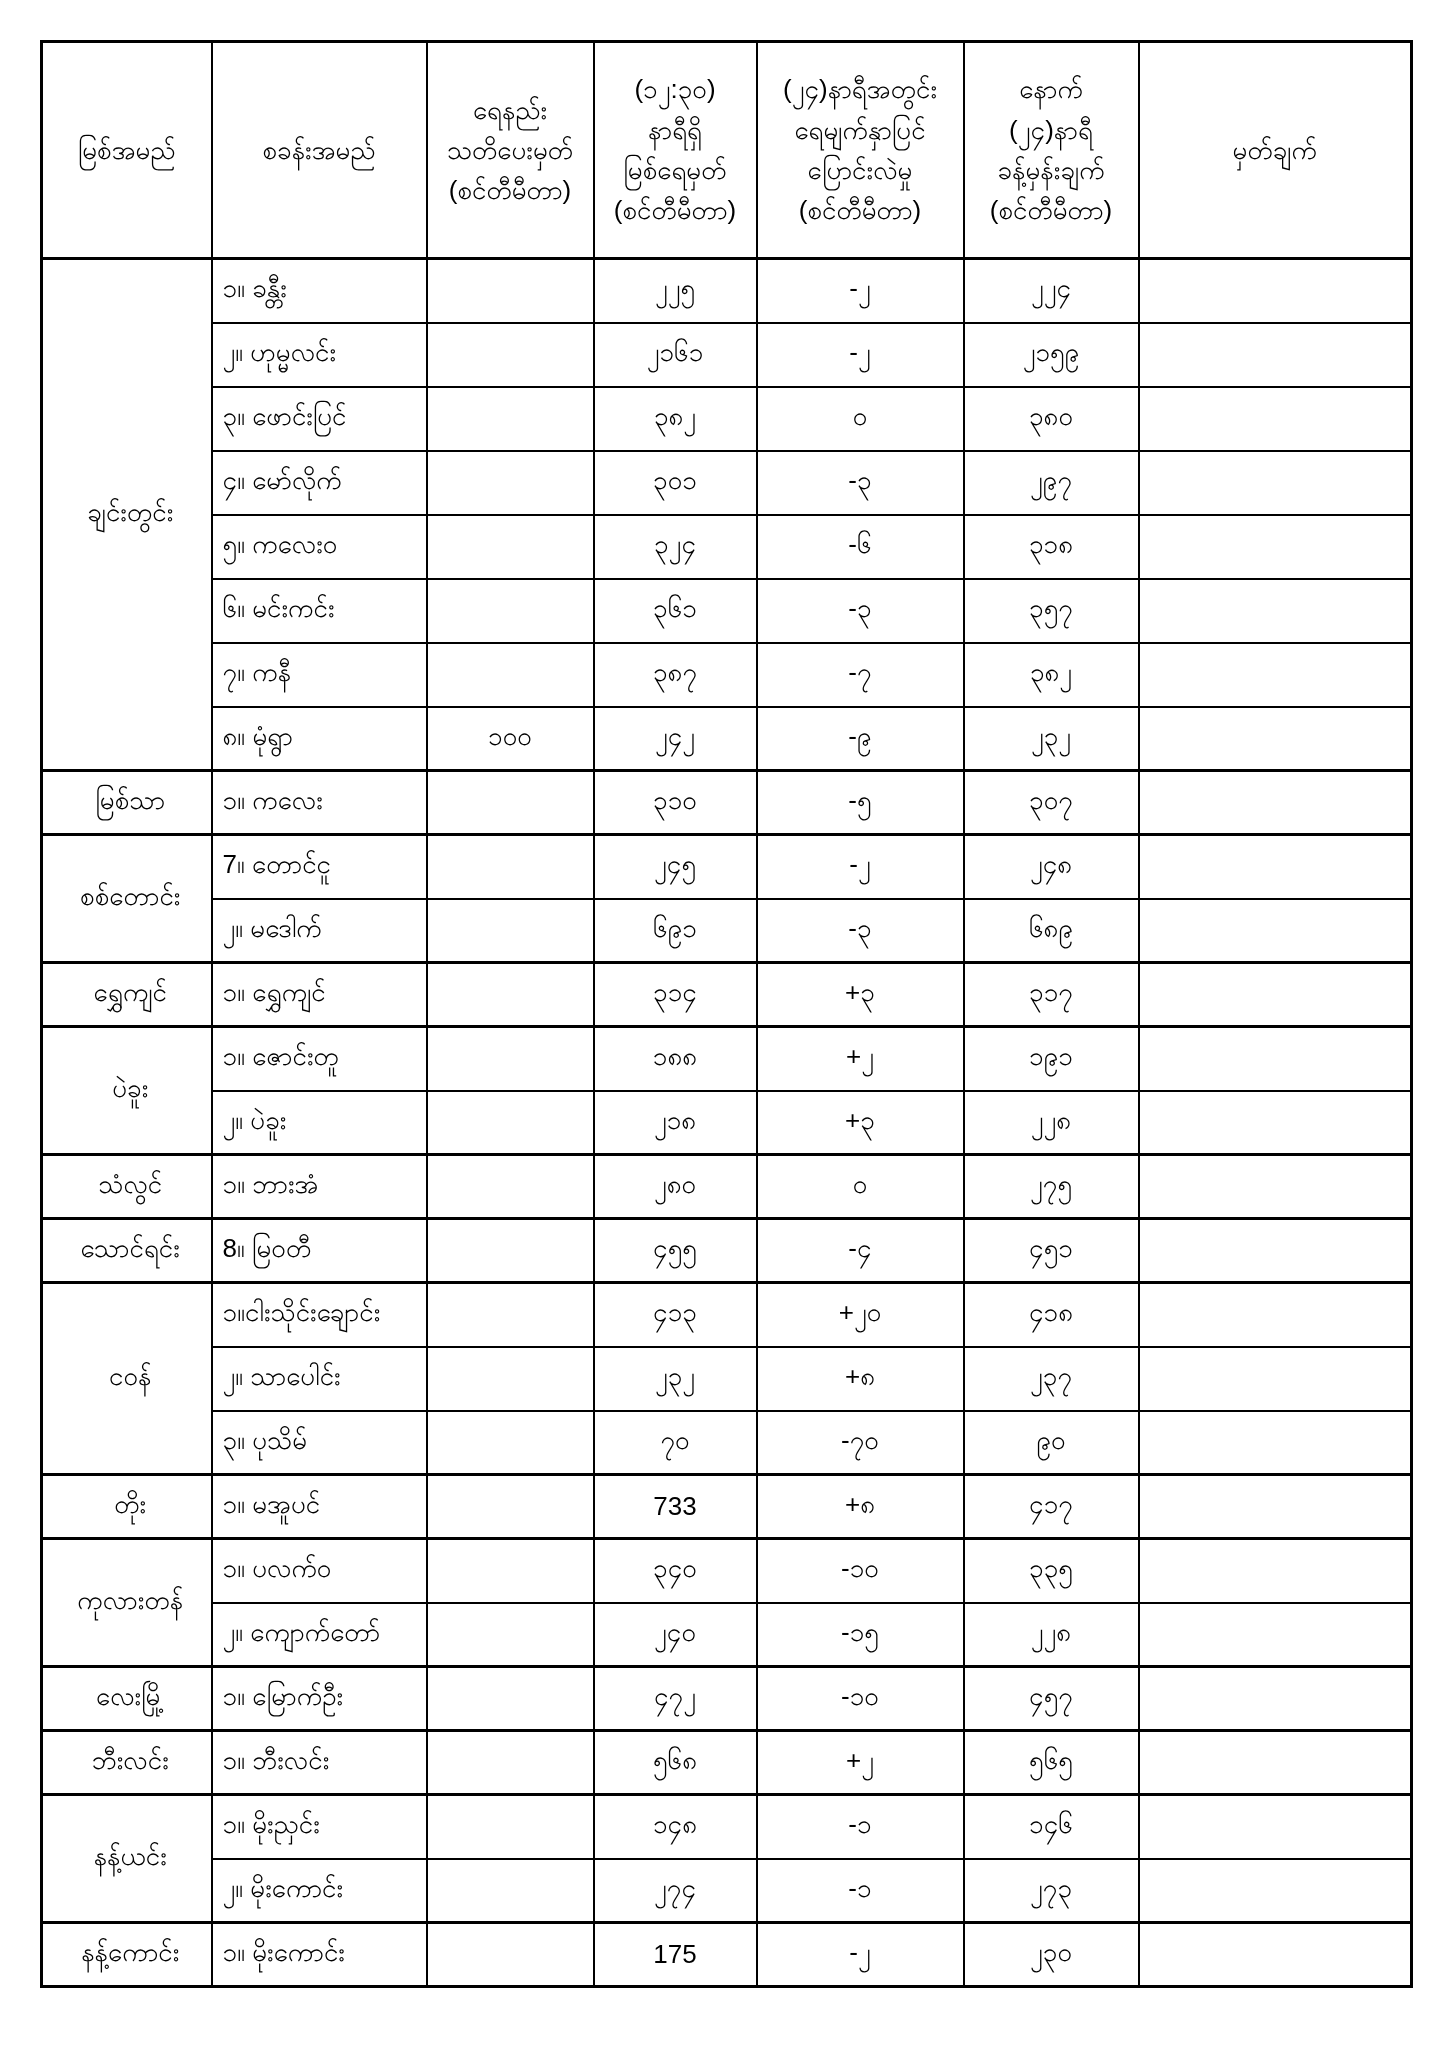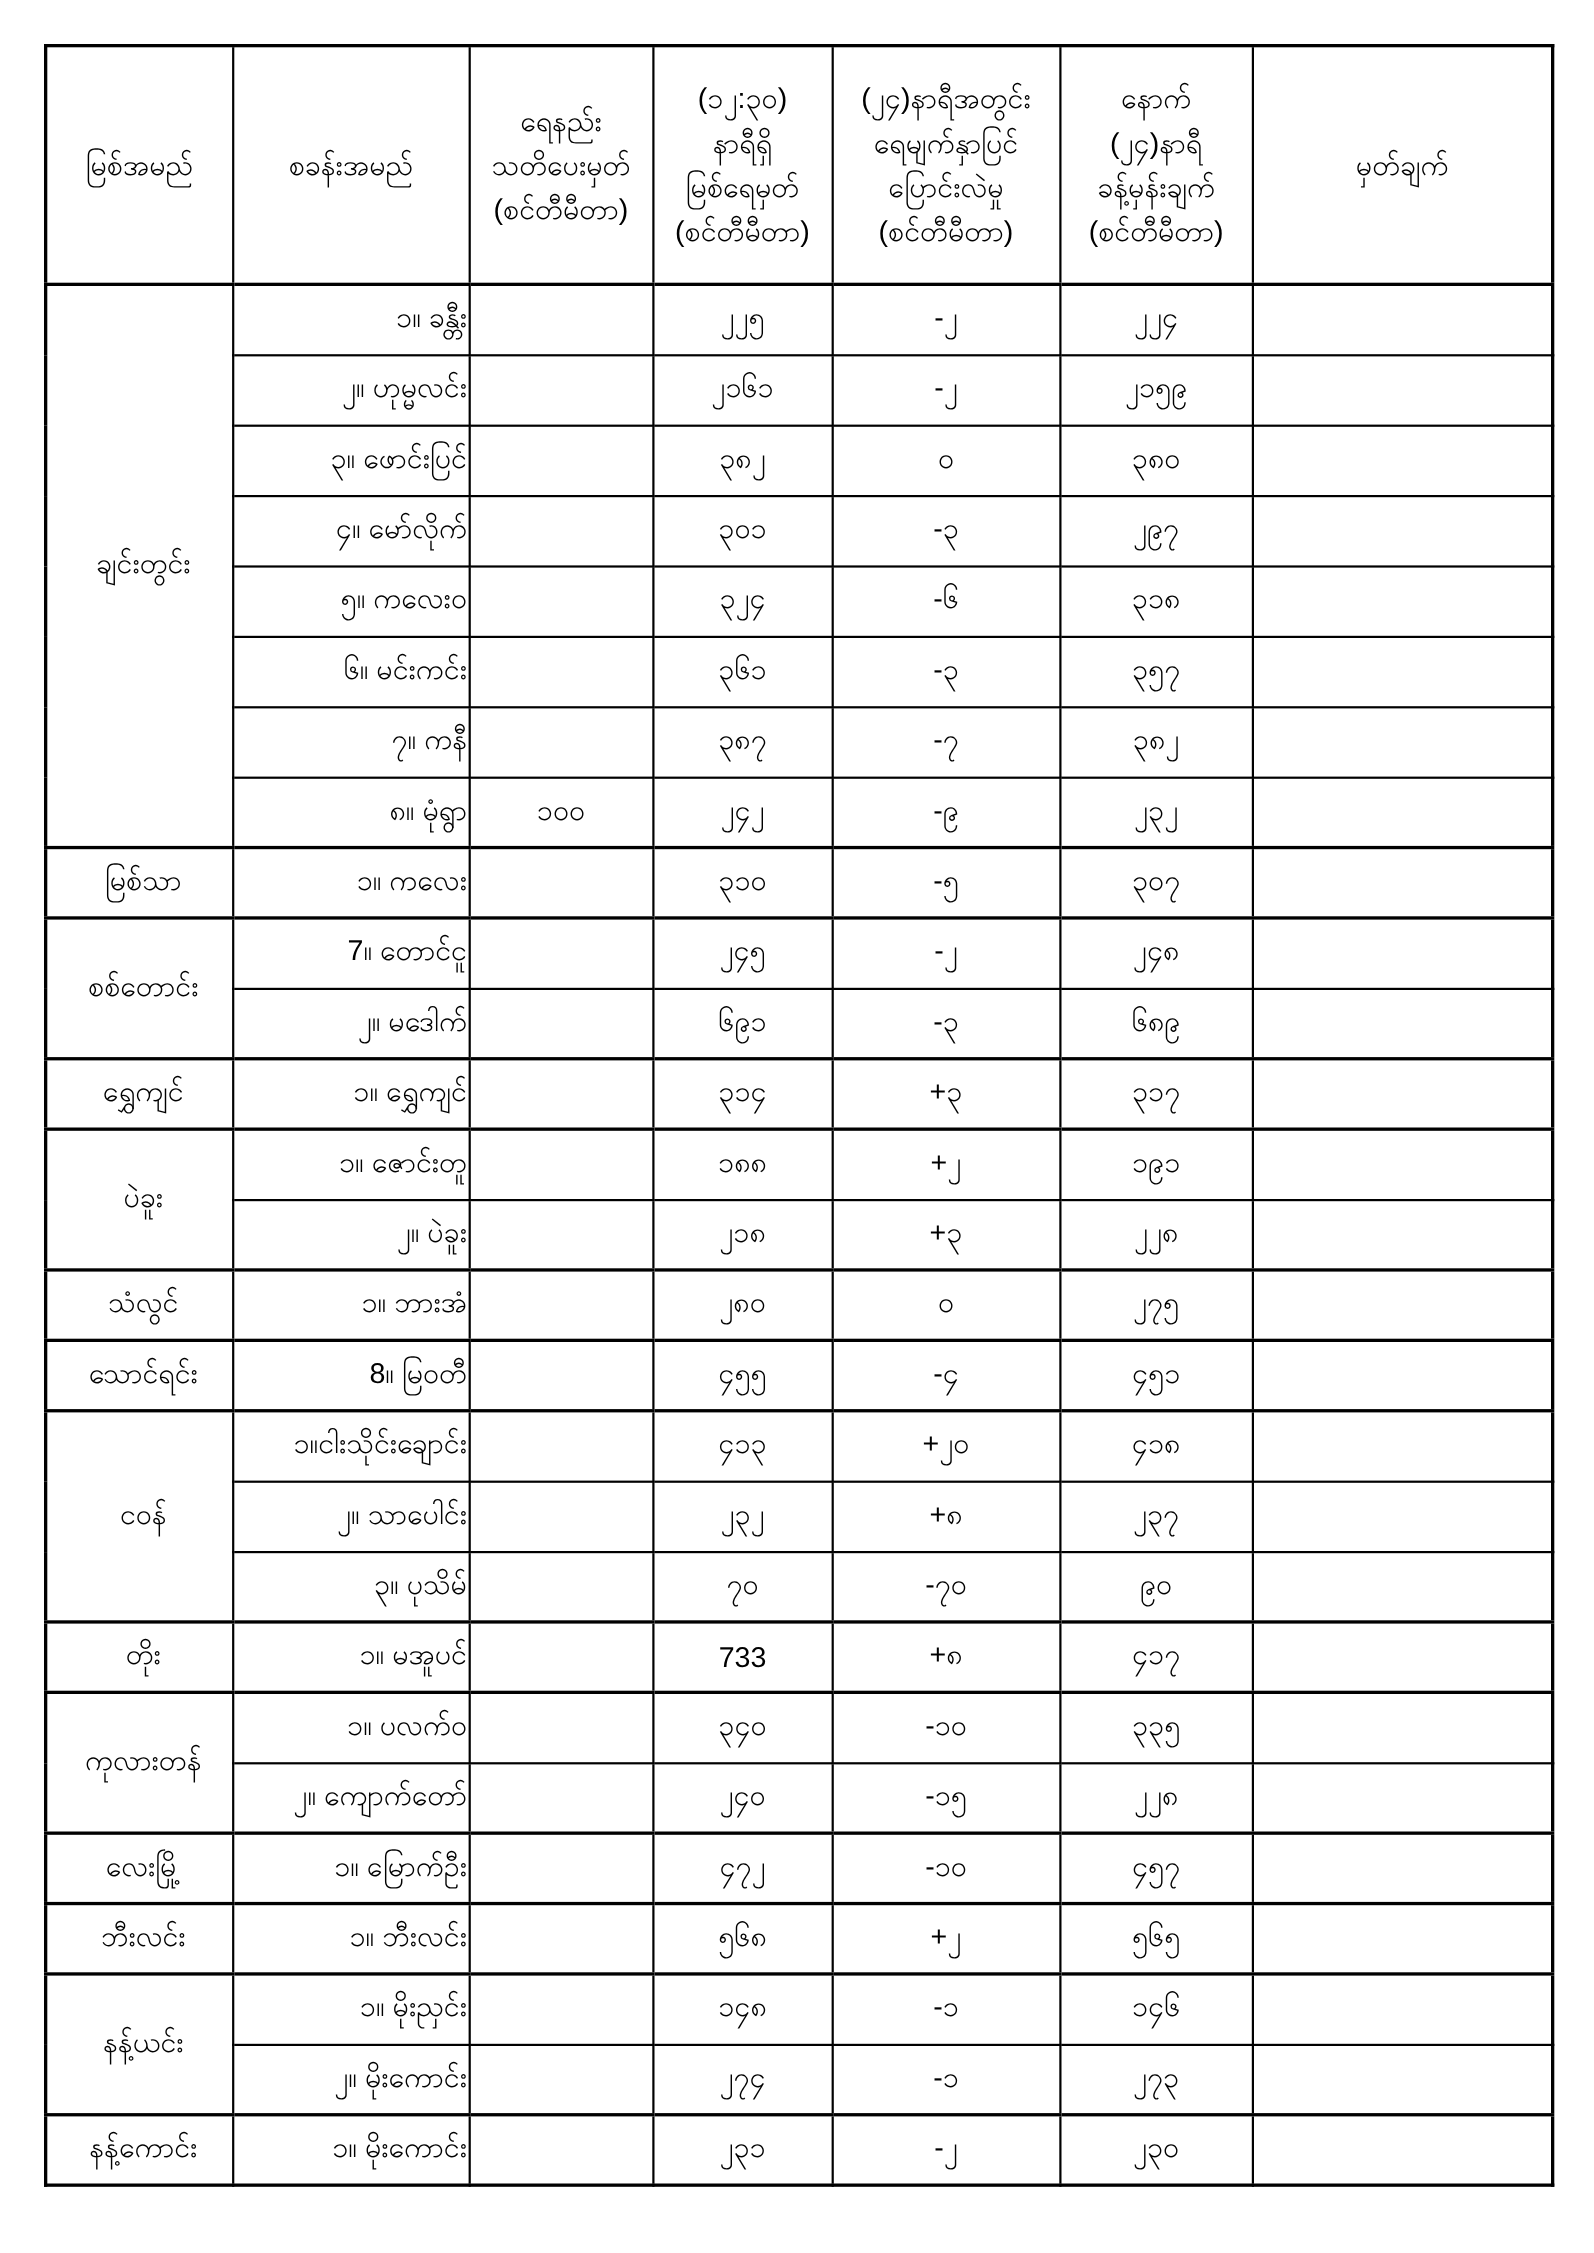--- a/index.html
+++ b/index.html
@@ -50,21 +50,21 @@
   }
   tbody tr { height: 64px; }
   tbody tr.group-start td { border-top: 3px solid #000; }
 
   td.river-cell {
     text-align: center;
     padding-left: 8px;
     white-space: nowrap;
   }
   td.station-cell {
-    text-align: right;
+    text-align: left;
     padding-left: 10px;
     white-space: nowrap;
   }
   td.num-cell {
     text-align: center;
     white-space: nowrap;
   }
 </style>
 </head>
 <body>
@@ -321,20 +321,20 @@
           <td class="num-cell"></td>
           <td class="num-cell">၂၇၄</td>
           <td class="num-cell">-၁</td>
           <td class="num-cell">၂၇၃</td>
           <td class="num-cell"></td>
         </tr>
         <tr class="group-start">
           <td class="river-cell" rowspan="1">နန့်ကောင်း</td>
           <td class="station-cell">၁။ မိုးကောင်း</td>
           <td class="num-cell"></td>
-          <td class="num-cell">၂၃၁</td>
+          <td class="num-cell">175</td>
           <td class="num-cell">-၂</td>
           <td class="num-cell">၂၃၀</td>
           <td class="num-cell"></td>
         </tr>
       </tbody>
   </table>
 </div>
 
 </body></html>

